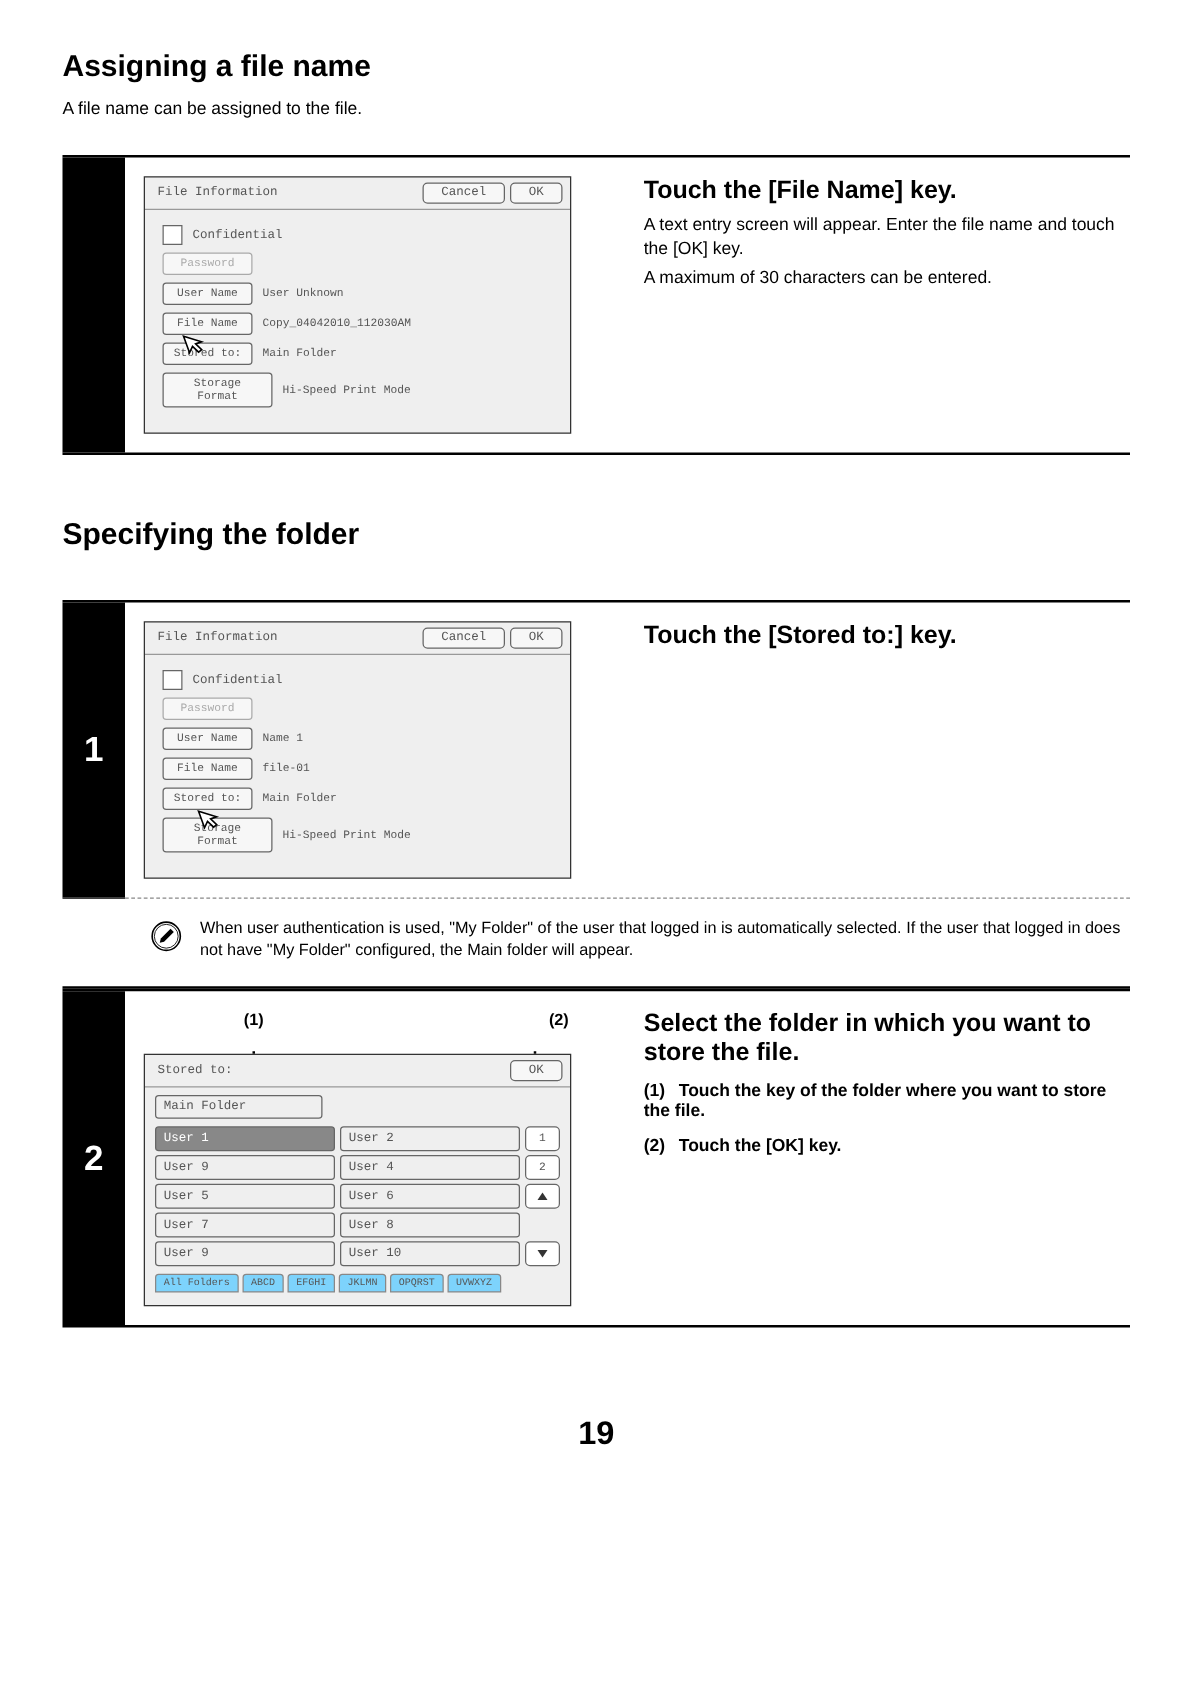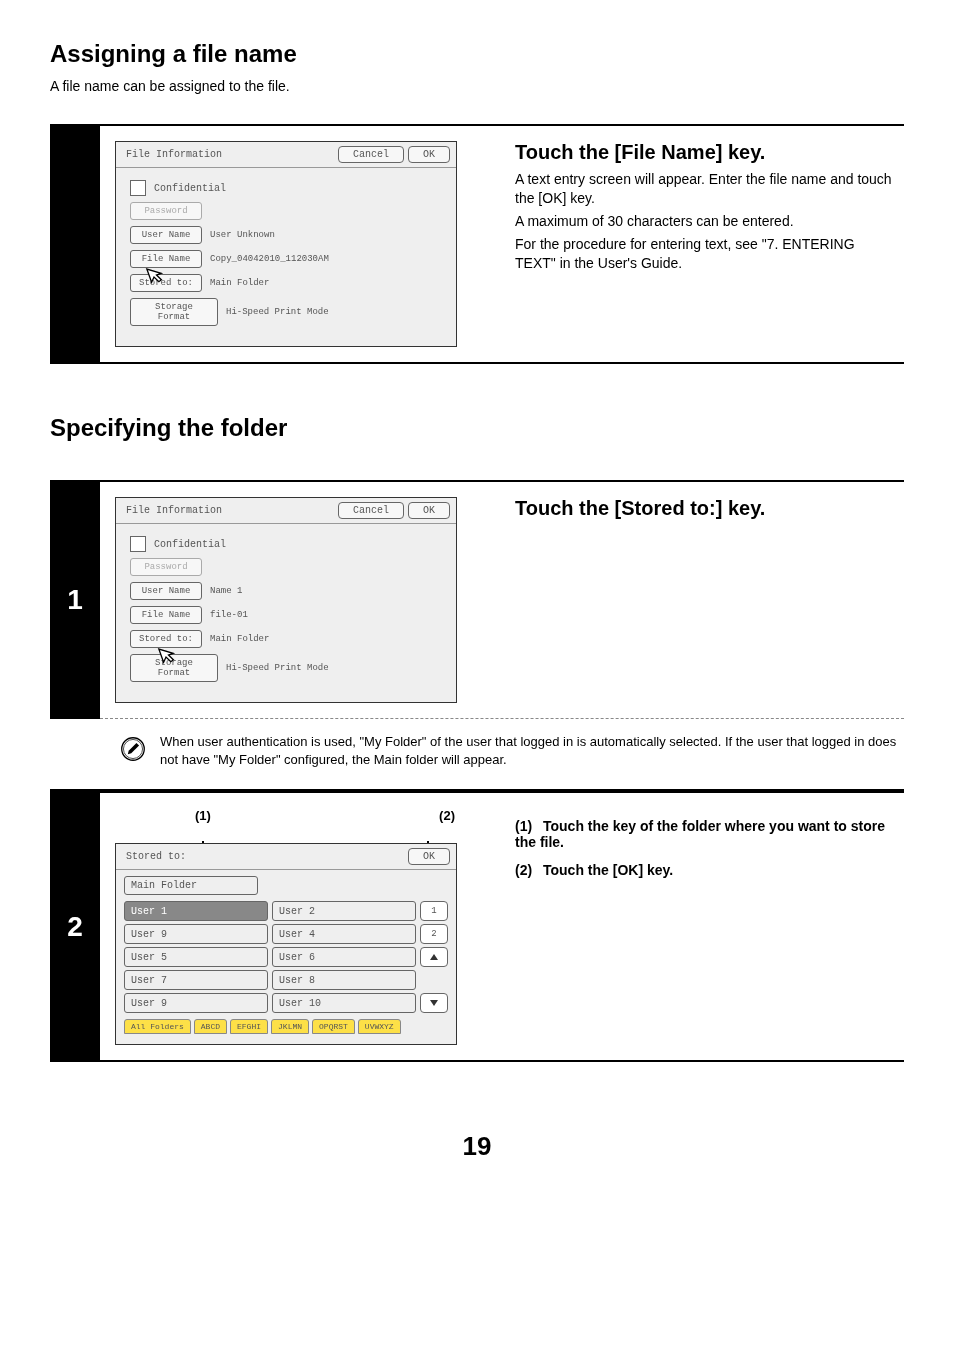--- a/index.html
+++ b/index.html
@@ -195,21 +195,21 @@
   .tab-row {
     display: flex;
     gap: 3px;
     margin-top: 6px;
   }
   .tab-item {
     border: 1px solid #888;
     border-radius: 3px 3px 0 0;
     padding: 2px 6px;
     font-size: 8px;
-    background: #fde047;
+    background: #7dd3fc;
   }
   .anno-row {
     display:flex;
     justify-content: space-between;
     font-size: 13px;
     font-weight: bold;
     padding: 0 30px 2px 80px;
   }
   .anno-line {
     height: 22px;
@@ -305,21 +305,20 @@
           <span class="field-value">Hi-Speed Print Mode</span>
         </div>
       </div>
     </div>
   </div>
 
   <div class="text-cell step-text">
     <h3 class="step-title">Touch the [File Name] key.</h3>
     <p>A text entry screen will appear. Enter the file name and touch the [OK] key.</p>
     <p>A maximum of 30 characters can be entered.</p>
-    <p>For the procedure for entering text, see "7. ENTERING TEXT" in the User's Guide.</p>
   </div>
 </div>
 
 <div class="spacer"></div>
 
 <h2 class="section-title">Specifying the folder</h2>
 <div style="height:28px;"></div>
 
 <div class="step-row" style="border-bottom:none;">
   <div class="step-number-cell">1</div>
@@ -449,20 +448,21 @@
           <span class="tab-item">EFGHI</span>
           <span class="tab-item">JKLMN</span>
           <span class="tab-item">OPQRST</span>
           <span class="tab-item">UVWXYZ</span>
         </div>
       </div>
     </div>
   </div>
 
   <div class="text-cell step-text">
+    <h3 class="step-title">Select the folder in which you want to store the file.</h3>
     <ul class="ol-sub">
       <li>
         <span class="sub-heading">
           <span class="num-label">(1)</span><span>Touch the key of the folder where you want to store the file.</span>
         </span>
       </li>
       <li>
         <span class="sub-heading">
           <span class="num-label">(2)</span><span>Touch the [OK] key.</span>
         </span>

